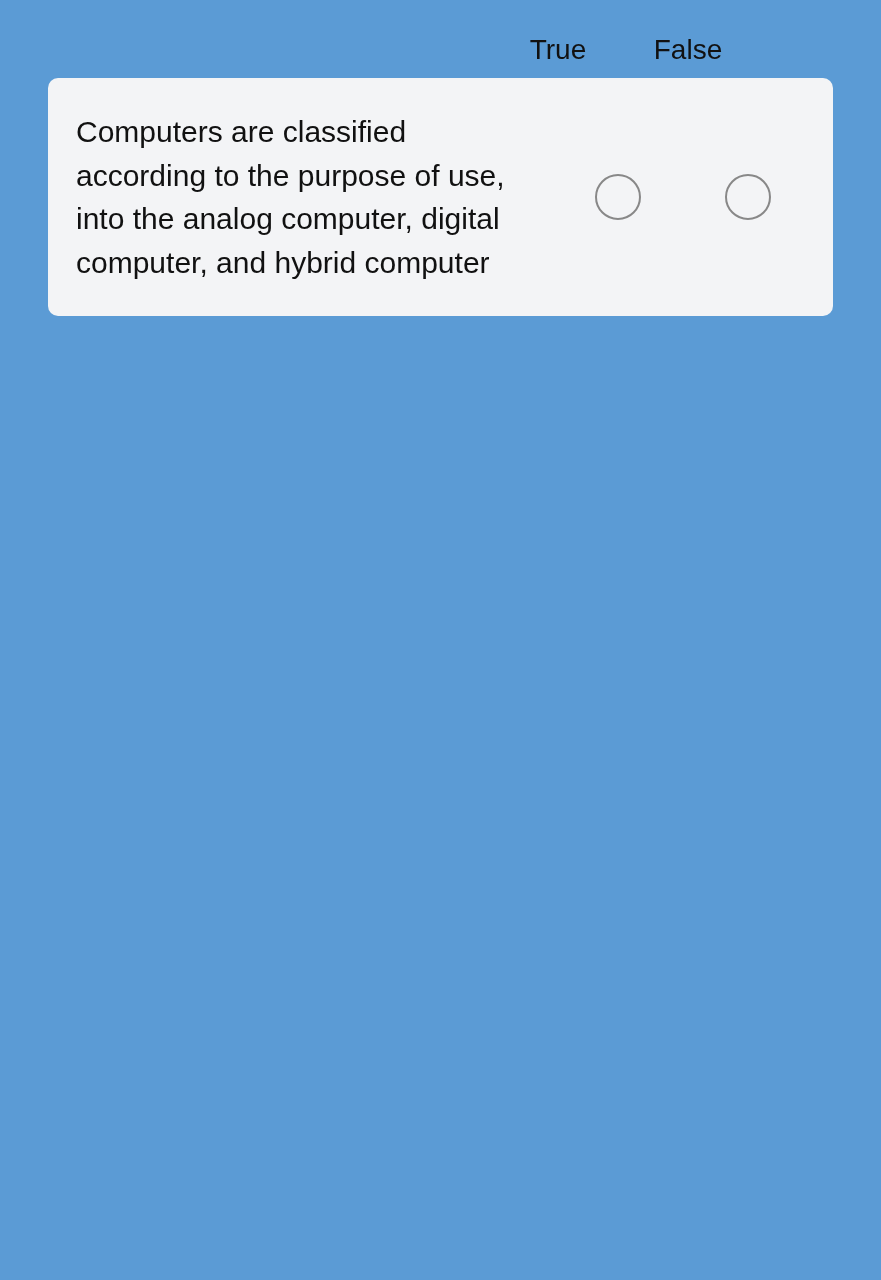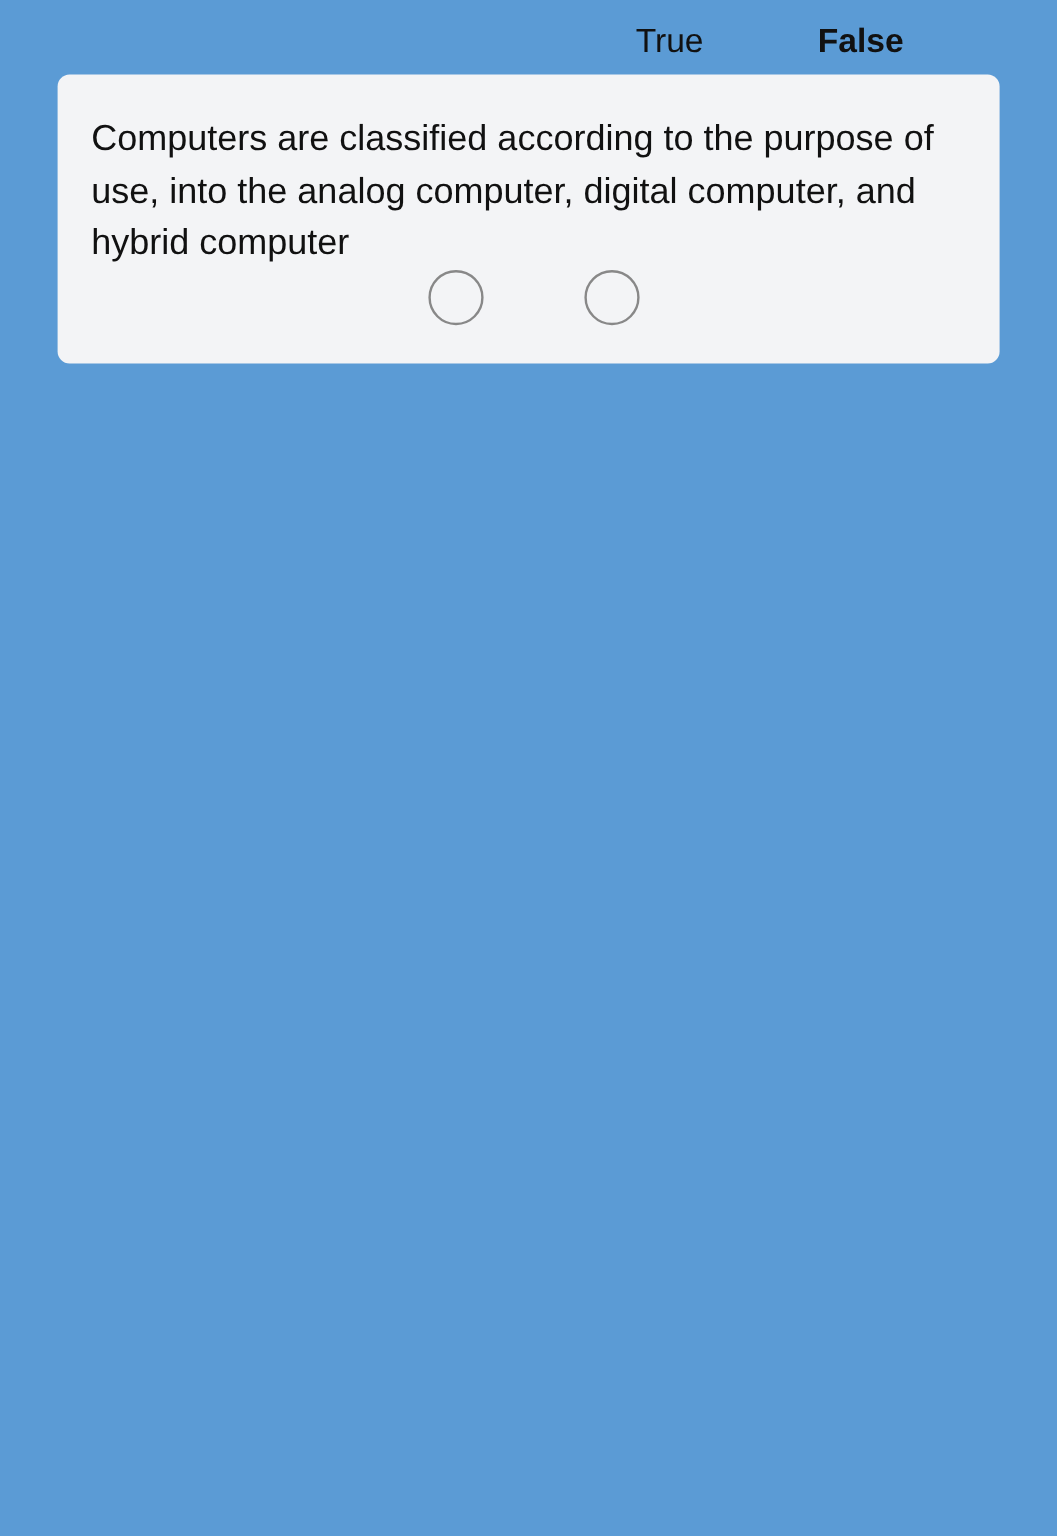--- a/index.html
+++ b/index.html
@@ -19,21 +19,21 @@
       padding: 0;
     }
 
     .page-container {
       width: 881px;
       min-height: 1280px;
       background-color: #5b9bd5;
       display: flex;
       flex-direction: column;
       align-items: center;
-      padding: 0 48px;
+      padding: 16px 48px;
     }
 
     .header-row {
       width: 100%;
       display: flex;
       flex-direction: row;
       justify-content: flex-end;
       padding: 18px 0 12px 0;
       padding-right: 80px;
     }
@@ -42,32 +42,32 @@
       font-size: 28px;
       color: #111;
       font-weight: 400;
       width: 130px;
       text-align: center;
     }
 
     .header-false {
       font-size: 28px;
       color: #111;
-      font-weight: 700;
+      font-weight: 400;
       width: 130px;
-      text-align: right;
+      text-align: center;
     }
 
     .question-card {
       width: 100%;
       background-color: #f3f4f6;
       border-radius: 10px;
       margin-bottom: 8px;
       display: flex;
-      flex-direction: column;
+      flex-direction: row;
       align-items: center;
       padding: 32px 20px 32px 28px;
       min-height: 200px;
     }
 
     .question-text {
       flex: 1;
       font-size: 30px;
       color: #111;
       font-weight: 400;

